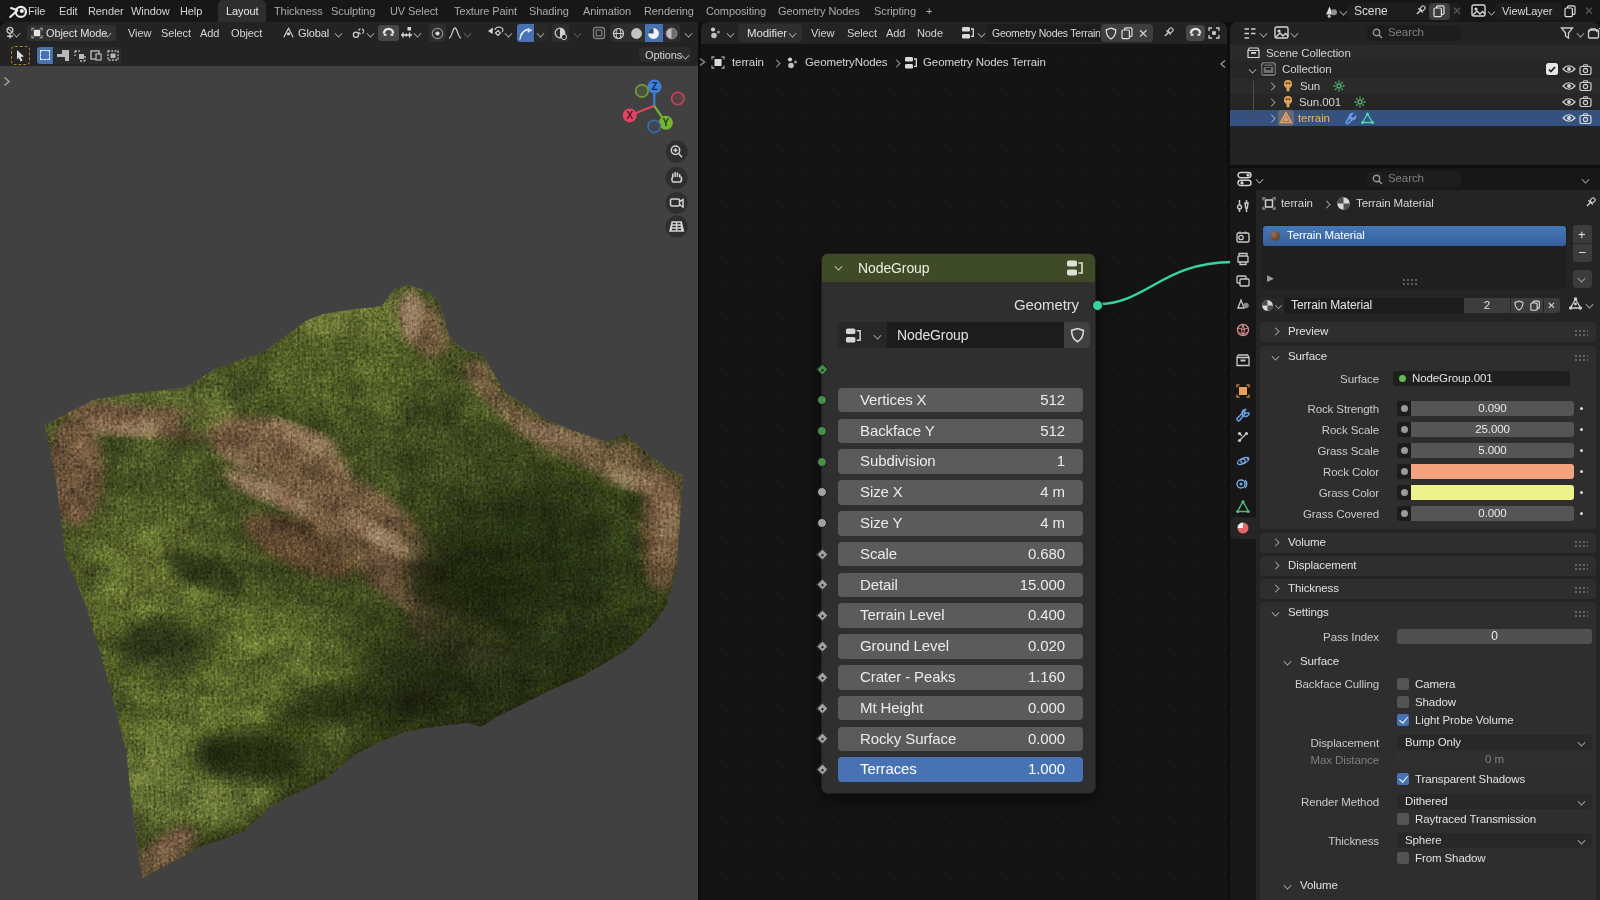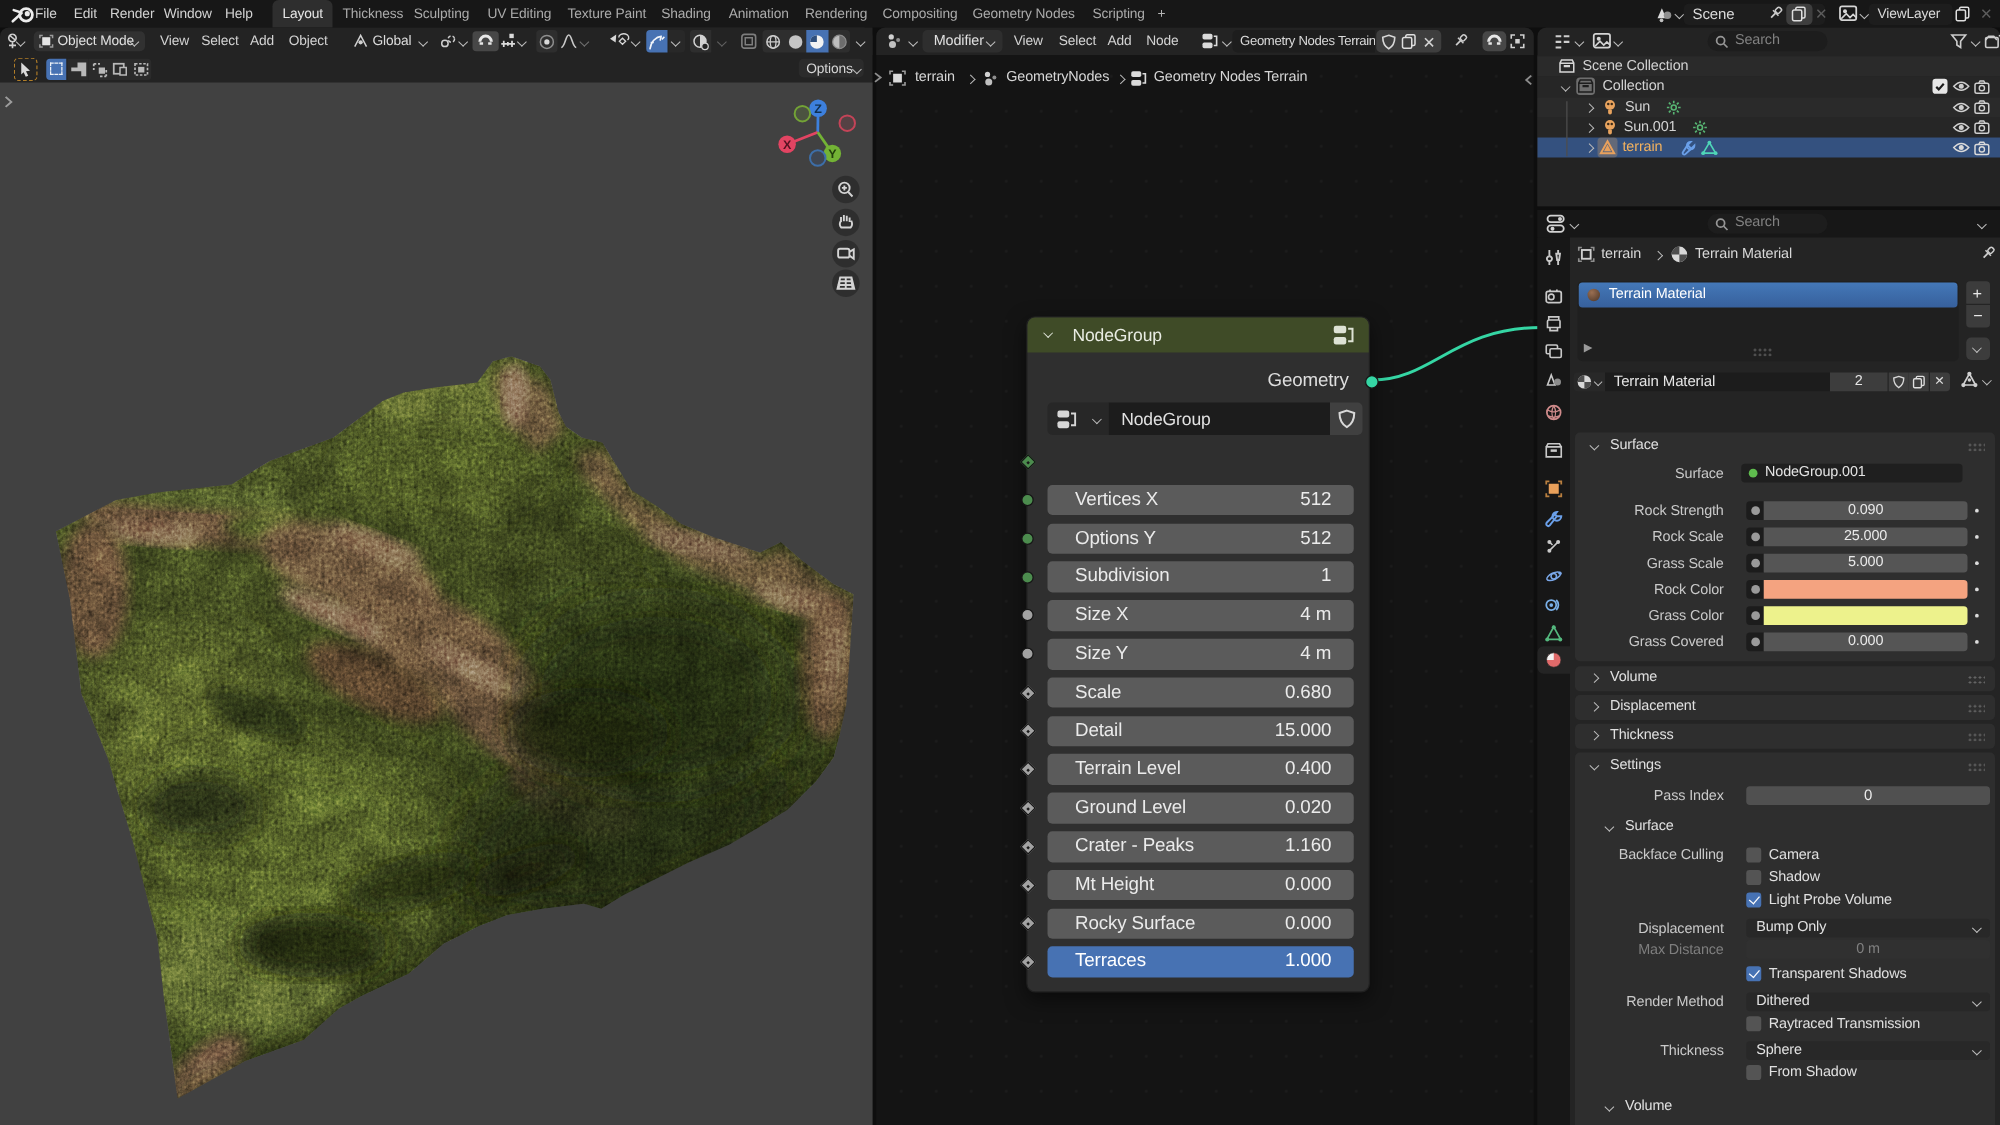--- a/index.html
+++ b/index.html
@@ -60,21 +60,21 @@
   <path d="M1.5 16.5 L10.5 8.2 M2.5 5.2 L10 7.5" stroke="#ececec" stroke-width="2.6" stroke-linecap="round"></path>
  </svg>
  <span class="menu" style="left:28px">File</span>
  <span class="menu" style="left:59px">Edit</span>
  <span class="menu" style="left:88px">Render</span>
  <span class="menu" style="left:131px">Window</span>
  <span class="menu" style="left:180px">Help</span>
  <span class="wtab act" style="left:218px">Layout</span>
  <span class="wtab" style="left:266px">Thickness</span>
  <span class="wtab" style="left:323px">Sculpting</span>
- <span class="wtab" style="left:382px">UV Editing</span>
+ <span class="wtab" style="left:382px">UV Select</span>
  <span class="wtab" style="left:446px">Texture Paint</span>
  <span class="wtab" style="left:521px">Shading</span>
  <span class="wtab" style="left:575px">Animation</span>
  <span class="wtab" style="left:636px">Rendering</span>
  <span class="wtab" style="left:698px">Compositing</span>
  <span class="wtab" style="left:770px">Geometry Nodes</span>
  <span class="wtab" style="left:866px">Scripting</span>
  <span class="menu" style="left:926px;color:#b5b5b5">+</span>
 </div>
 
@@ -486,21 +486,21 @@
    <div class="abs" style="left:242px;top:68px;width:26px;height:26px;background:#404040;border-radius:0 4px 4px 0">
      <svg class="abs" style="left:5.5px;top:5px" width="15" height="16" viewBox="0 0 12 13">
             <path d="M6 1.2 L10.8 2.8 C10.8 7 9.5 10 6 12 C2.5 10 1.2 7 1.2 2.8 Z" fill="none" stroke="#d8d8d8" stroke-width="1.3"></path>
           </svg>
    </div>
    <div class="nrow" style="top:133.8px">
           <span class="nl">Vertices X</span>
           <span class="nv">512</span>
         </div>
    <div class="nrow" style="top:164.6px">
-          <span class="nl">Options Y</span>
+          <span class="nl">Backface Y</span>
           <span class="nv">512</span>
         </div>
    <div class="nrow" style="top:195.4px">
           <span class="nl">Subdivision</span>
           <span class="nv">1</span>
         </div>
    <div class="nrow" style="top:226.2px">
           <span class="nl">Size X</span>
           <span class="nv">4 m</span>
         </div>
@@ -845,20 +845,25 @@
   <div class="abs" style="left:287.5px;top:108px;width:16px;height:15px;background:#3d3d3d;border-radius:0 3px 3px 0;color:#dedede;font-size:10px;text-align:center;line-height:15px">✕</div>
   <svg class="abs" style="left:312px;top:107px" width="15" height="15" viewBox="0 0 15 15">
         <path d="M7.5 2 L12.5 11 H2.5 Z" fill="none" stroke="#d0d0d0" stroke-width="1.3"></path>
         <circle cx="7.5" cy="2" r="1.7" fill="#d0d0d0"></circle>
         <circle cx="12.3" cy="11" r="1.7" fill="#d0d0d0"></circle>
         <circle cx="2.7" cy="11" r="1.7" fill="#d0d0d0"></circle>
         <circle cx="7.5" cy="7" r="1.4" fill="#d0d0d0"></circle>
       </svg>
   <span class="chev" style="position:absolute;left:330px;top:111px"></span>
 
+  <div class="panel" style="top:132px;height:20px">
+   <span class="chev" style="position:absolute;left:12px;top:6px;transform:rotate(-45deg) scale(.8)"></span>
+   <span class="tx phead" style="left:28px;top:3px">Preview</span>
+        <div class="grip" style="top:7px"></div>
+  </div>
   <div class="panel" style="top:156px;height:183px">
    <span class="chev" style="position:absolute;left:12px;top:7px"></span>
    <span class="tx phead" style="left:28px;top:4px">Surface</span>
         <div class="grip" style="top:8px"></div>
    <span class="plabel" style="top:27px">Surface</span>
    <div class="abs" style="left:133px;top:25px;width:177px;height:15px;background:#1f1f1f;border-radius:3px">
      <div class="abs" style="left:6px;top:4px;width:7px;height:7px;border-radius:50%;background:#5fbc4e"></div>
      <span class="tx" style="left:19px;top:1px;color:#e4e4e4">NodeGroup.001</span>
    </div>
    <span class="plabel" style="top:57px">Rock Strength</span>

